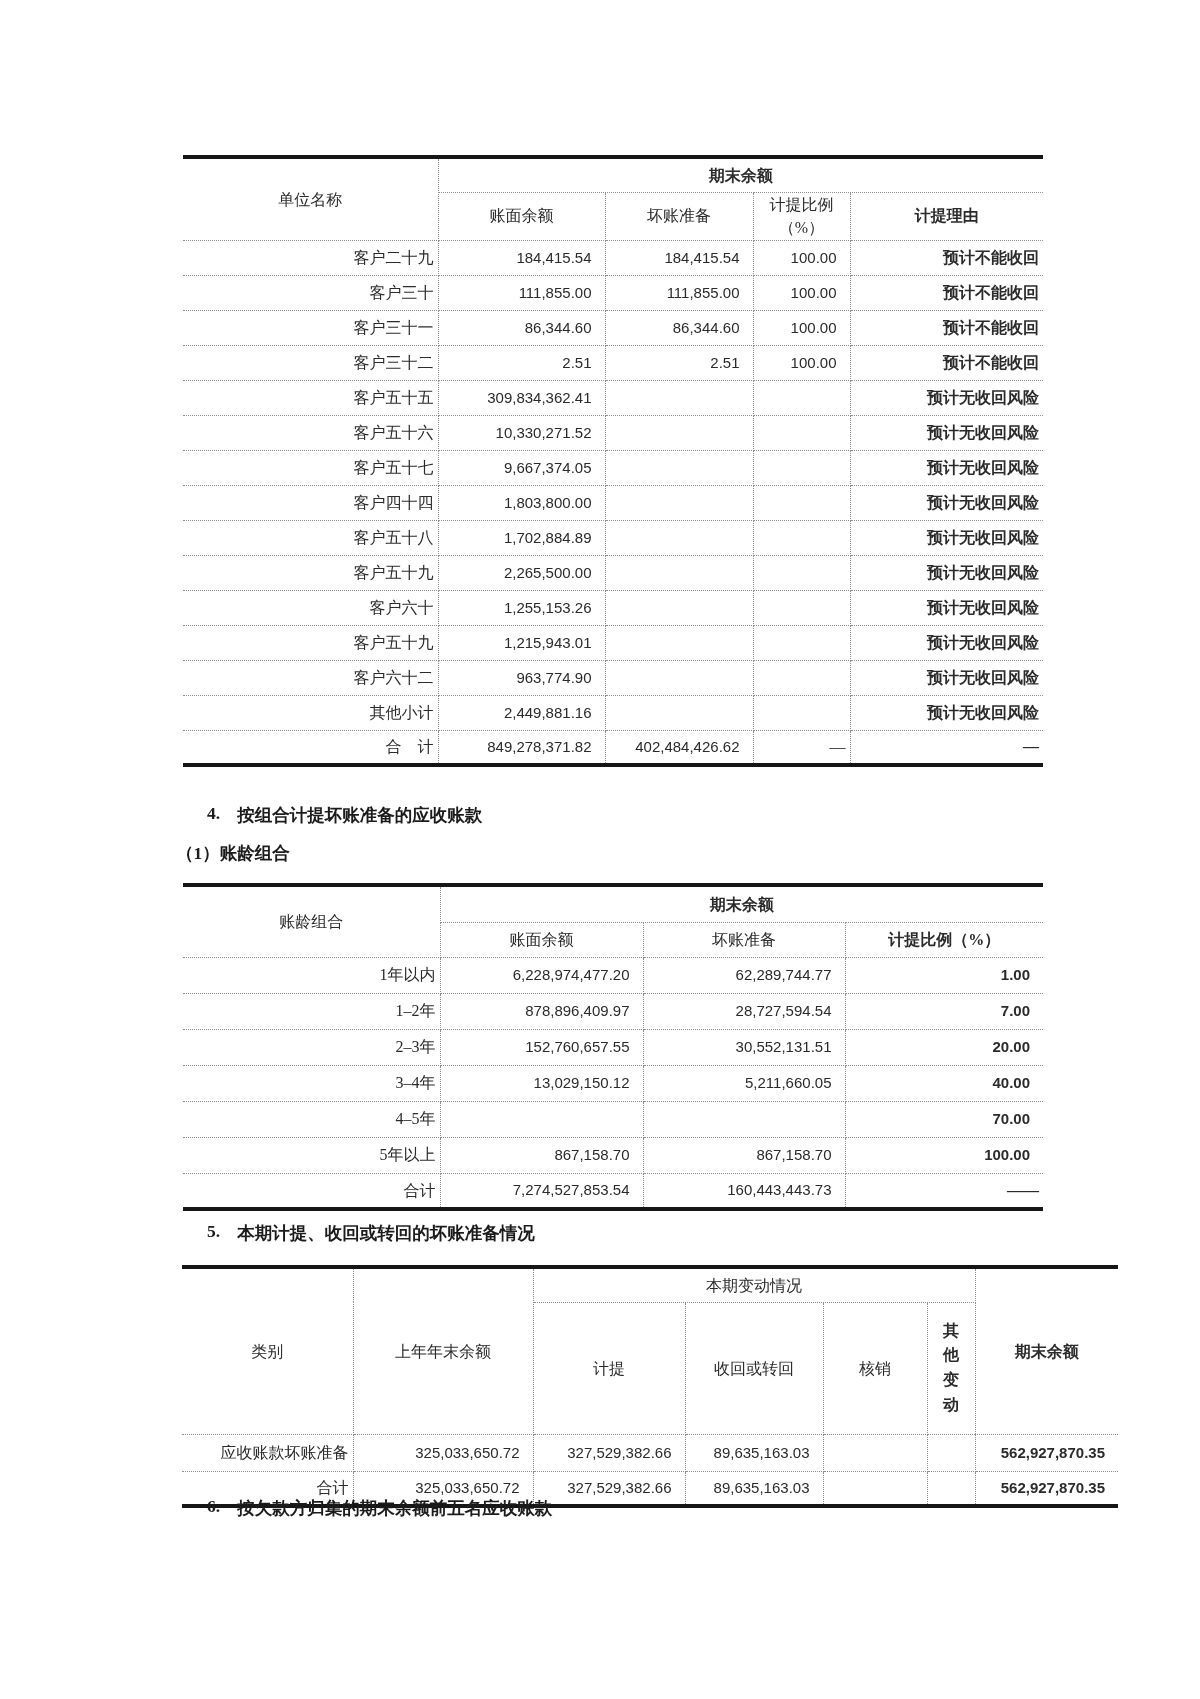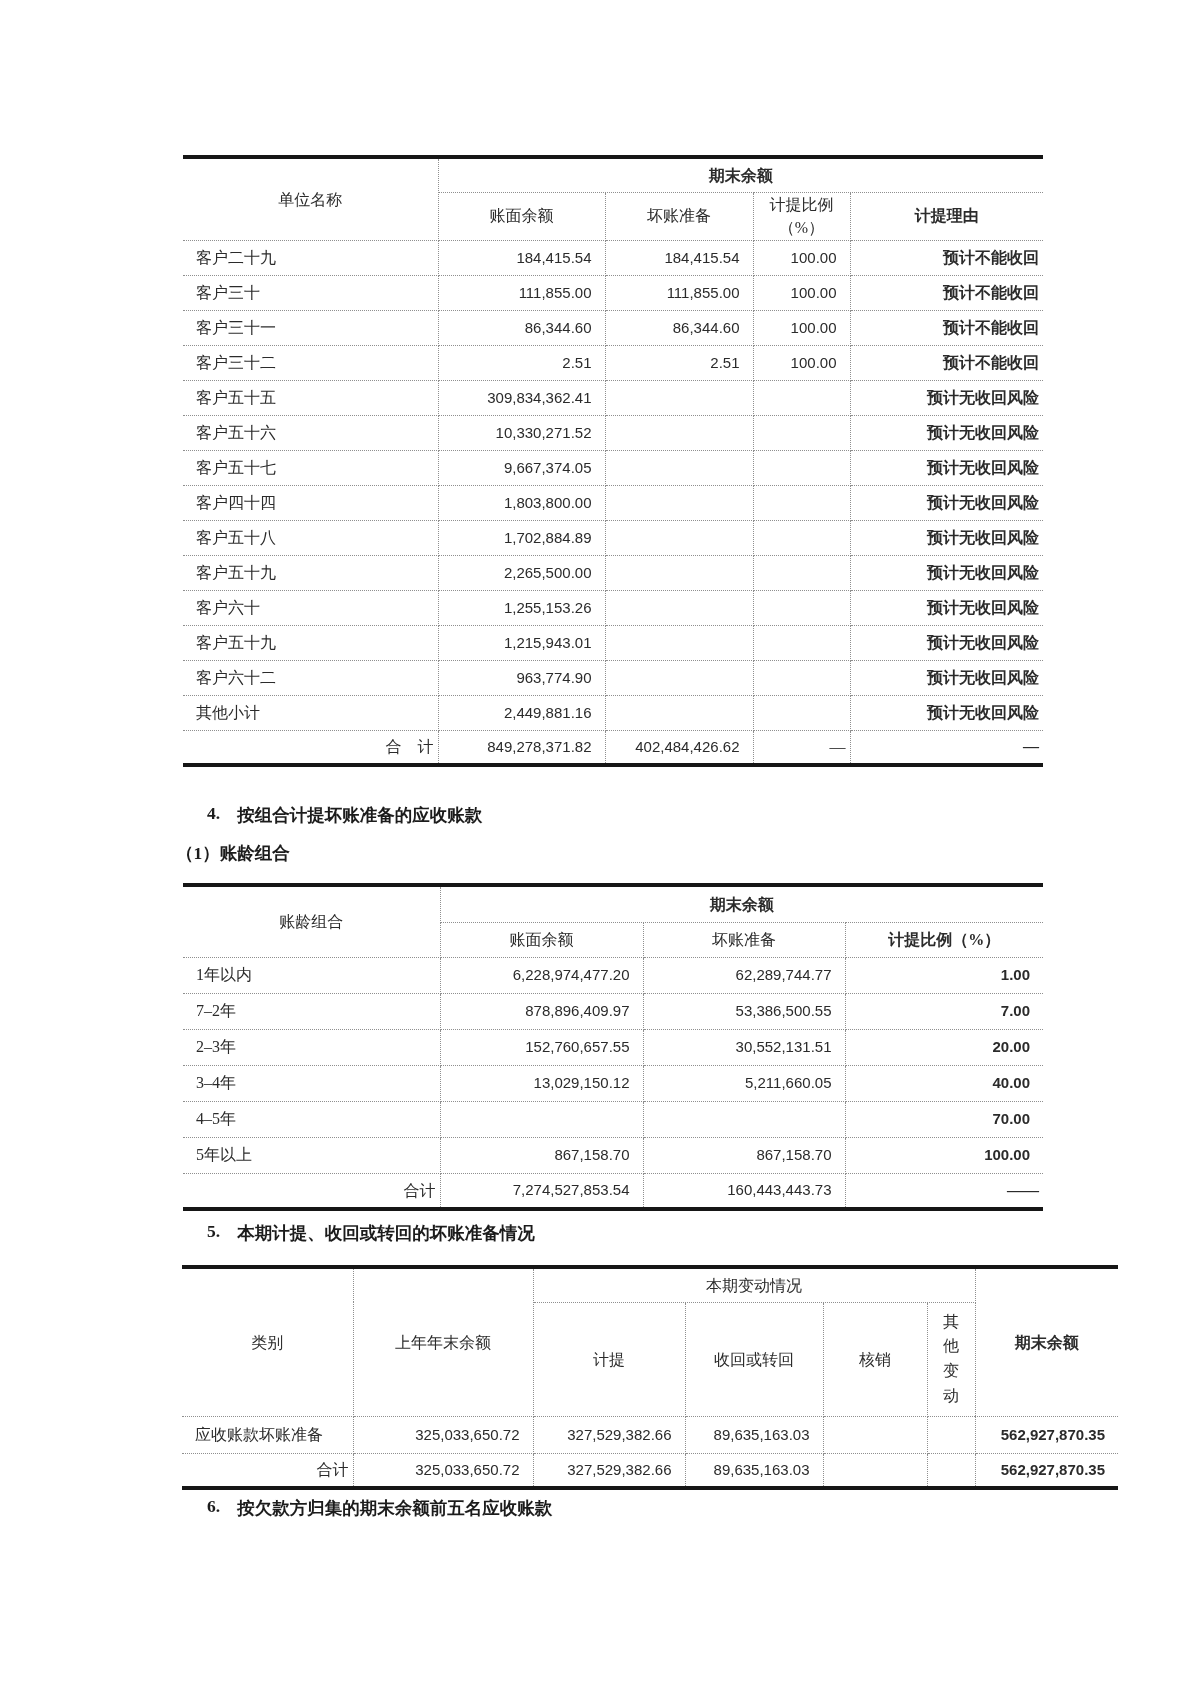--- a/index.html
+++ b/index.html
@@ -12,26 +12,26 @@
     border-top:4px solid #161616; border-bottom:4px solid #161616;
     font-size:16px; color:#2b2b2b;
   }
   table.t th, table.t td {
     border-right:1px dotted #8f8f8f; border-bottom:1px dotted #8f8f8f;
     font-weight:normal; padding:0 4px; vertical-align:middle; overflow:hidden;
     line-height:1.45;
   }
   table.t th { text-align:center; }
   table.t .er { border-right:none;font-weight:bold; }
-  .cl { text-align:left;  padding-left:13px !important; }
+  .cl { text-align:right;  padding-left:13px !important; }
   .cr { text-align:right; padding-right:13px !important; }
   .cc { text-align:right; }
   .num { font-family:"Liberation Sans","DejaVu Sans",sans-serif; font-size:15px; }
   .bold { font-weight:bold; }
-  .vert { width:18px; margin:7px auto; word-break:break-all; line-height:1.55; text-align:center; }
+  .vert { width:18px; margin:16px auto; word-break:break-all; line-height:1.55; text-align:center;font-weight:bold; }
   .sec {
     position:absolute; display:flex; gap:17px; font-weight:bold;
     font-size:17.5px; color:#1c1c1c; white-space:nowrap;
   }
   
   .t1 tr.hr1 { height:35px; } .t1 tr.hr2 { height:48px; } .t1 tr.r { height:35px; }
   .t2 tr.hr1 { height:37px; } .t2 tr.hr2 { height:35px; } .t2 tr.r { height:36px; }
   .t3 tr.hr1 { height:35px; } .t3 tr.hr2 { height:95px; } .t3 tr.r1 { height:37px; } .t3 tr.r2 { height:35px; }
 </style>
 </head>
@@ -191,23 +191,23 @@
         <th>坏账准备</th>
         <th class="er">计提比例（%）</th>
       </tr>
       <tr class="r">
         <td class="cl">1年以内</td>
         <td class="cr num">6,228,974,477.20</td>
         <td class="cr num">62,289,744.77</td>
         <td class="cr num er">1.00</td>
       </tr>
       <tr class="r">
-        <td class="cl">7–2年</td>
+        <td class="cl">1–2年</td>
         <td class="cr num">878,896,409.97</td>
-        <td class="cr num">53,386,500.55</td>
+        <td class="cr num">28,727,594.54</td>
         <td class="cr num er">7.00</td>
       </tr>
       <tr class="r">
         <td class="cl">2–3年</td>
         <td class="cr num">152,760,657.55</td>
         <td class="cr num">30,552,131.51</td>
         <td class="cr num er">20.00</td>
       </tr>
       <tr class="r">
         <td class="cl">3–4年</td>

